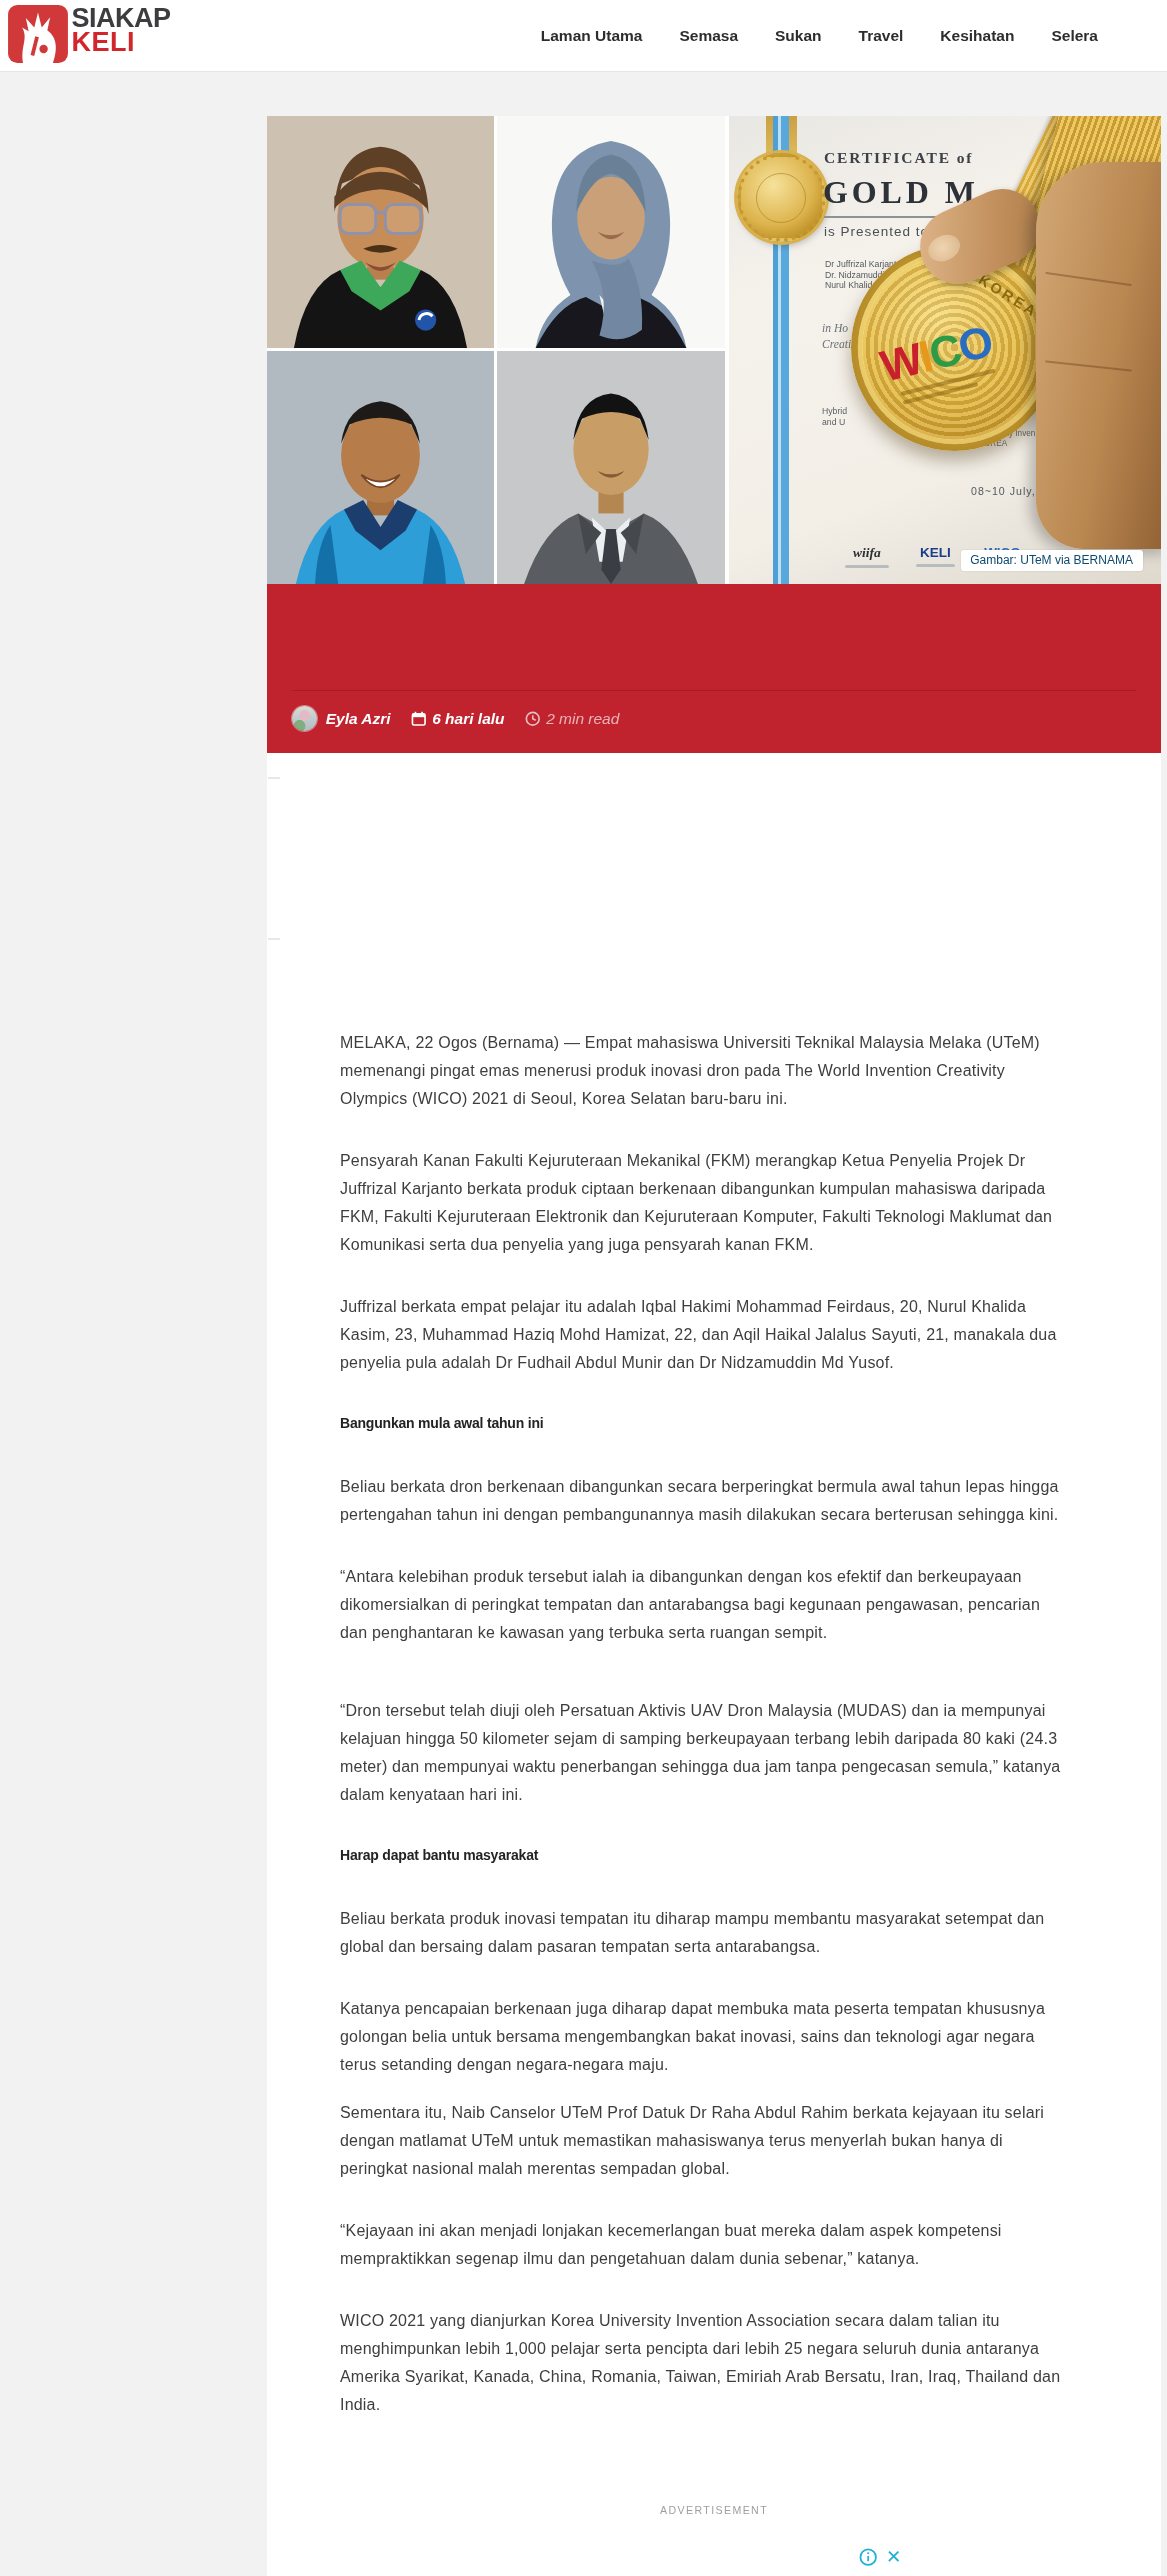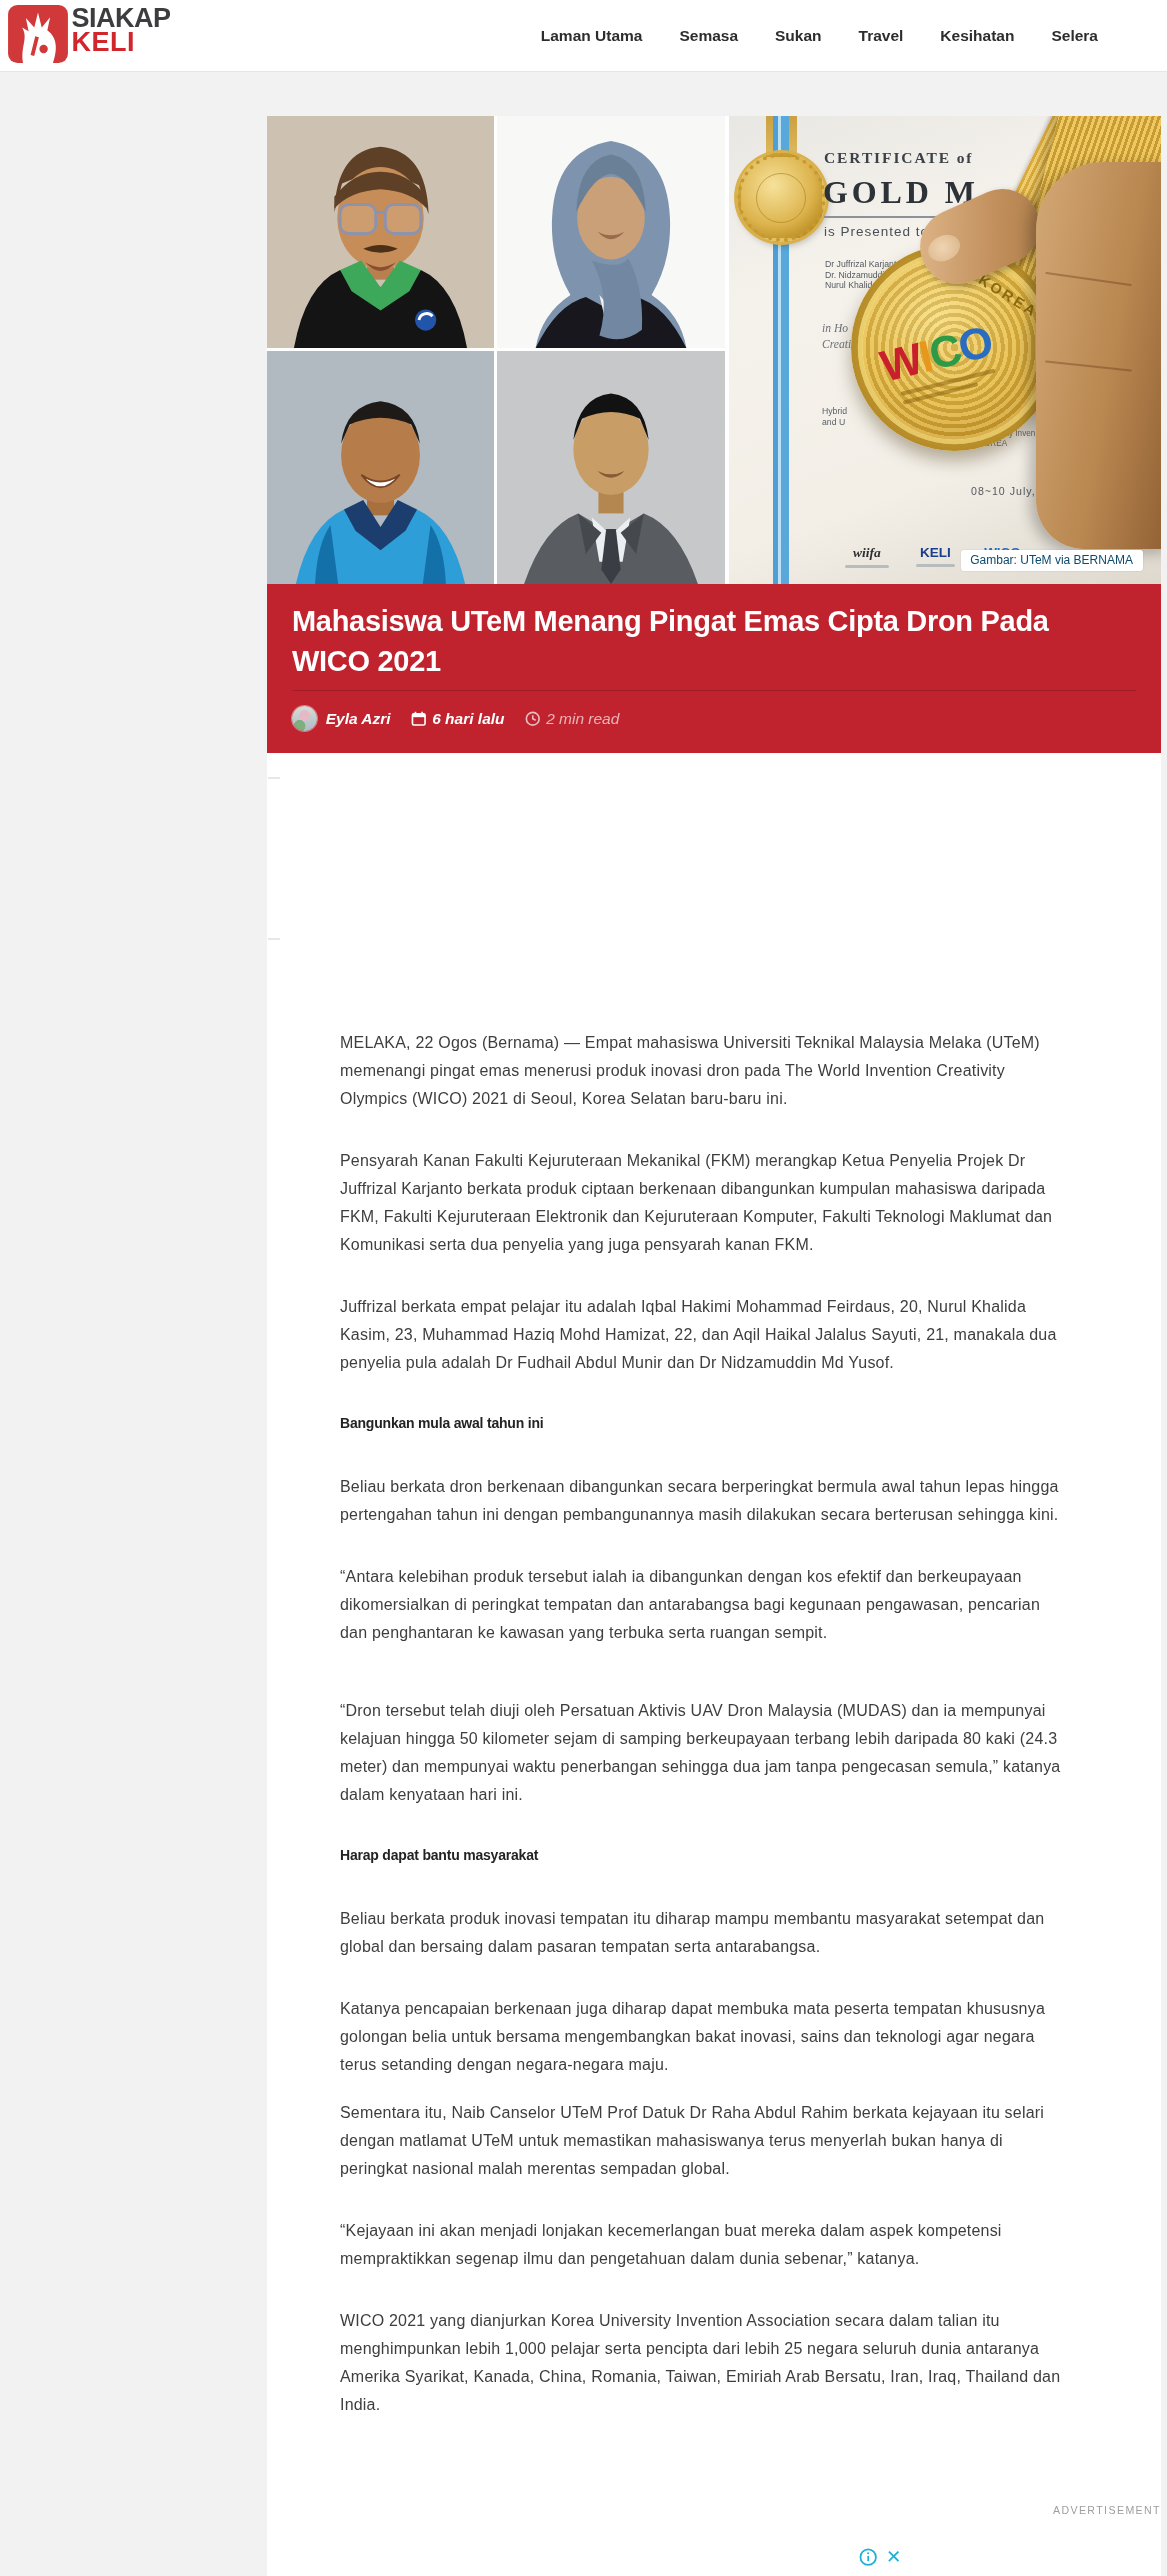--- a/index.html
+++ b/index.html
@@ -130,21 +130,21 @@
   .article-body { padding:0 94px 0 73px; }
   .ad-slot-spacer { position:relative; height:276px; }
   .tick { position:absolute; left:-72px; width:11.6px; height:1.9px; background:#e7e7e7; }
   .tick.t1 { top:24px; } .tick.t2 { top:185px; }
   .article-body p { font-size:16px; line-height:28px; letter-spacing:0.2px; color:#3e3e3e; margin:0 0 34px 0; }
   .article-body p.mb-lg { margin-bottom:50px; }
   .article-body p.mb-sm { margin-bottom:20px; }
   .article-body h2 { font-size:14px; line-height:25px; color:#232323; font-weight:bold; margin:0 0 37px 0; letter-spacing:-0.2px; }
 
   
-  .ad-section { position:absolute; left:0; top:2388px; width:894px; text-align:right; }
+  .ad-section { position:absolute; left:0; top:2388px; width:894px; text-align:center; }
   .ad-label { font-size:10.6px; color:#9e9e9e; letter-spacing:1.4px; font-weight:500; }
   .adchoices { position:absolute; left:592px; top:2432px; display:flex; align-items:center; gap:8.7px; }
   .adx { font-size:18.4px; color:#1fb1d4; line-height:18.4px; cursor:pointer; font-weight:400; }
 </style>
 </head>
 <body>
 
 <header class="site-header">
   <a class="logo">
     <svg class="logo-icon" viewBox="0 0 64 62">
@@ -299,21 +299,20 @@
       <div class="thumb">
           <div class="thumb-nail"></div>
         </div>
       <div class="fingers"></div>
     </div>
 
     <div class="hero-caption">Gambar: UTeM via BERNAMA</div>
   </div>
 
   <div class="title-bar">
-    <h1 class="article-title">Mahasiswa UTeM Menang Pingat Emas Cipta Dron Pada WICO 2021</h1>
     <div class="title-divider"></div>
     <div class="meta-row">
       <span class="avatar"></span>
       <span class="author-name">Eyla Azri</span>
       <span class="meta-item">
         <svg class="meta-icon" width="15.5" height="15.5" viewBox="0 0 16 16">
           <rect x="1.5" y="3" width="13" height="11.5" rx="1.5" fill="none" stroke="#ffffff" stroke-width="1.7"></rect>
           <rect x="1.5" y="3" width="13" height="3.4" fill="#ffffff"></rect>
           <line x1="4.6" y1="0.8" x2="4.6" y2="4" stroke="#ffffff" stroke-width="1.7"></line>
           <line x1="11.4" y1="0.8" x2="11.4" y2="4" stroke="#ffffff" stroke-width="1.7"></line>

